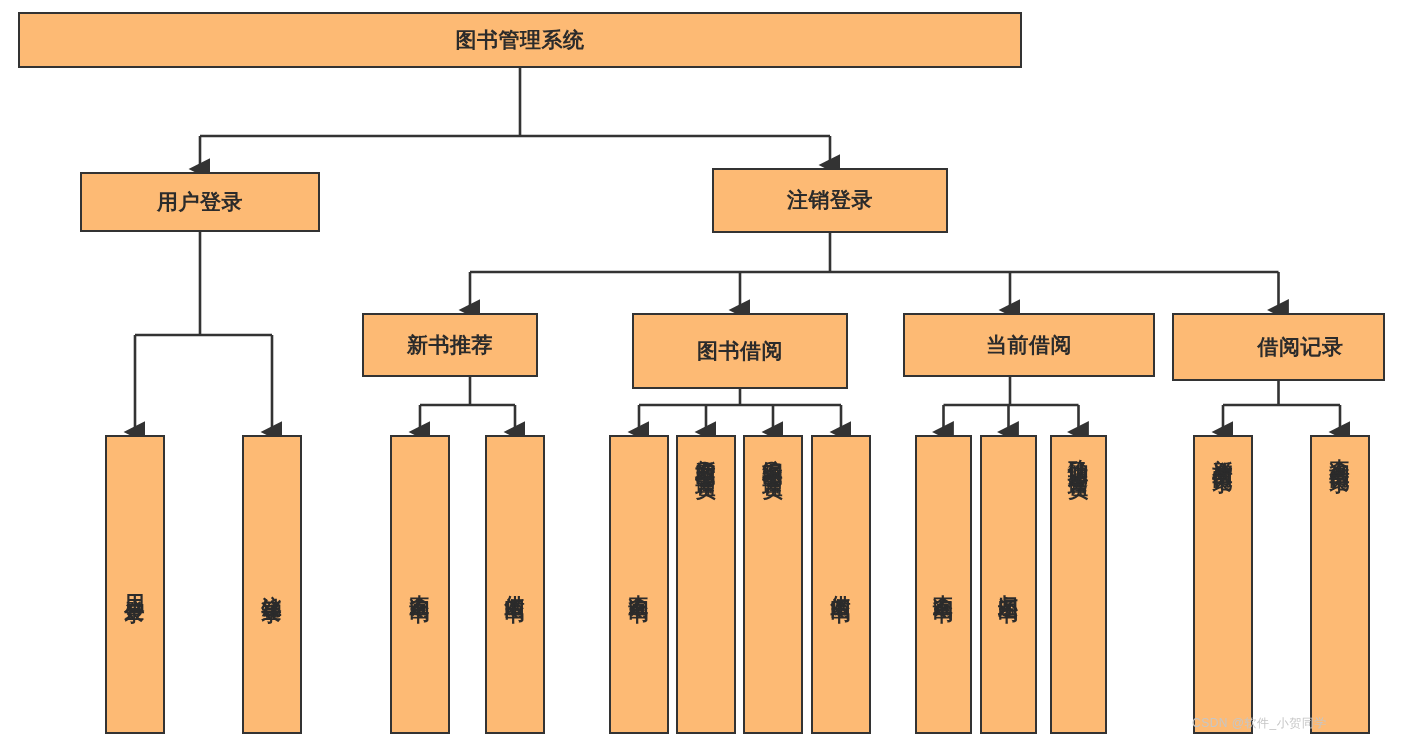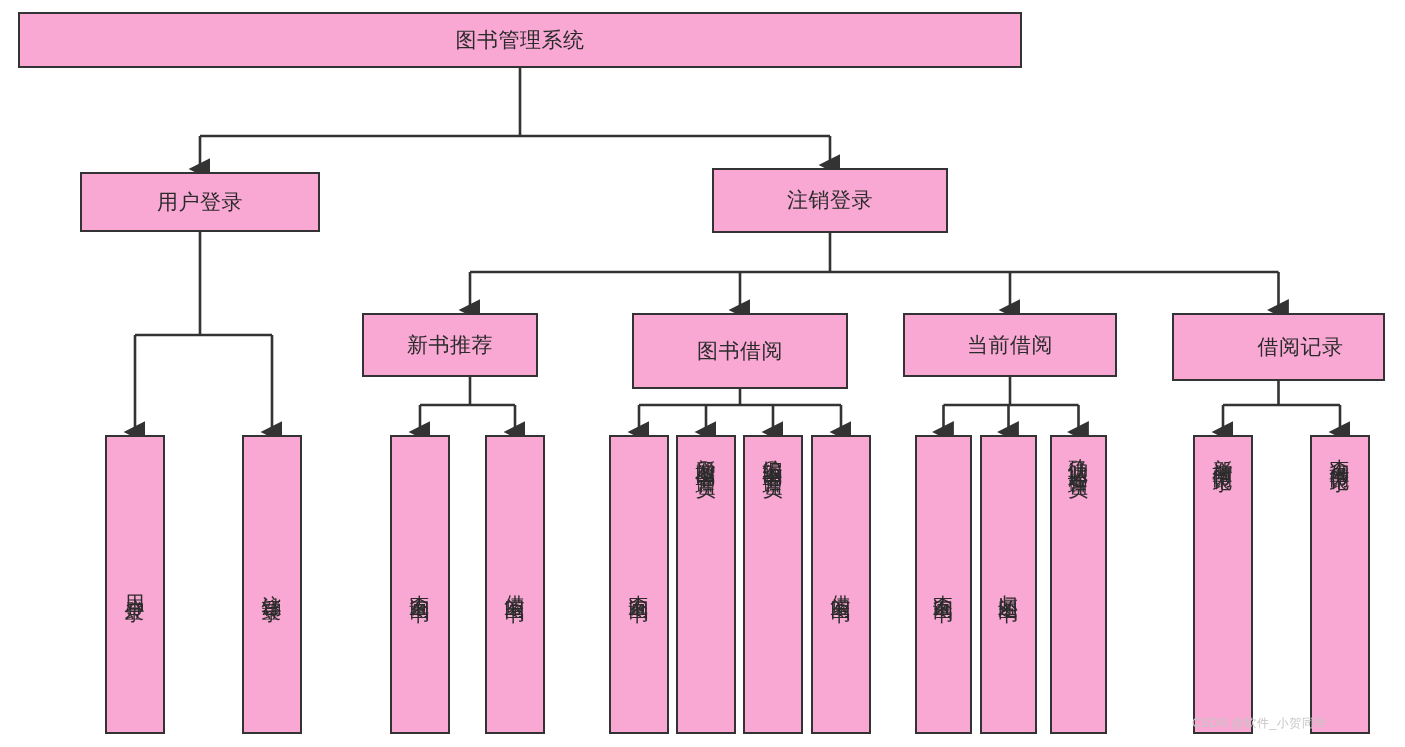--- a/index.html
+++ b/index.html
@@ -21,26 +21,27 @@
     position: absolute;
     left: 0;
     top: 0;
     width: 1405px;
     height: 747px;
     pointer-events: none;
   }
   .node-box {
     position: absolute;
     box-sizing: border-box;
-    background: #f9a8d4;
+    background: #fdba74;
     border: 2.5px solid #333333;
     display: flex;
     align-items: center;
     justify-content: center;
     overflow: hidden;
+    font-weight: bold;
   }
   .node-label {
     color: #2b2b2b;
     text-align: center;
     line-height: 1.18;
     white-space: pre-line;
   }
   .node-box.horizontal .node-label {
     font-size: 21px;
     letter-spacing: 0.5px;
@@ -125,21 +126,21 @@
       </div>
       <div class="node-box horizontal" style="left: 712px; top: 168px; width: 236px; height: 65px;">
         <span class="node-label">注销登录</span>
       </div>
       <div class="node-box horizontal" style="left: 362px; top: 313px; width: 176px; height: 64px;">
         <span class="node-label">新书推荐</span>
       </div>
       <div class="node-box horizontal" style="left: 632px; top: 313px; width: 216px; height: 76px;">
         <span class="node-label">图书借阅</span>
       </div>
-      <div class="node-box horizontal" style="left: 903px; top: 313px; width: 214px; height: 64px; align-items: center;">
+      <div class="node-box horizontal" style="left: 903px; top: 313px; width: 252px; height: 64px; align-items: center;">
         <span class="node-label">当前借阅</span>
       </div>
       <div class="node-box horizontal" style="left: 1172px; top: 313px; width: 213px; height: 68px; padding-left: 44px;">
         <span class="node-label">借阅记录</span>
       </div>
       <div class="node-box vertical centered" style="left: 105px; top: 435px; width: 60px; height: 299px;">
         <span class="node-label">用户登录</span>
       </div>
       <div class="node-box vertical centered" style="left: 242px; top: 435px; width: 60px; height: 299px;">
         <span class="node-label">注销登录</span>

